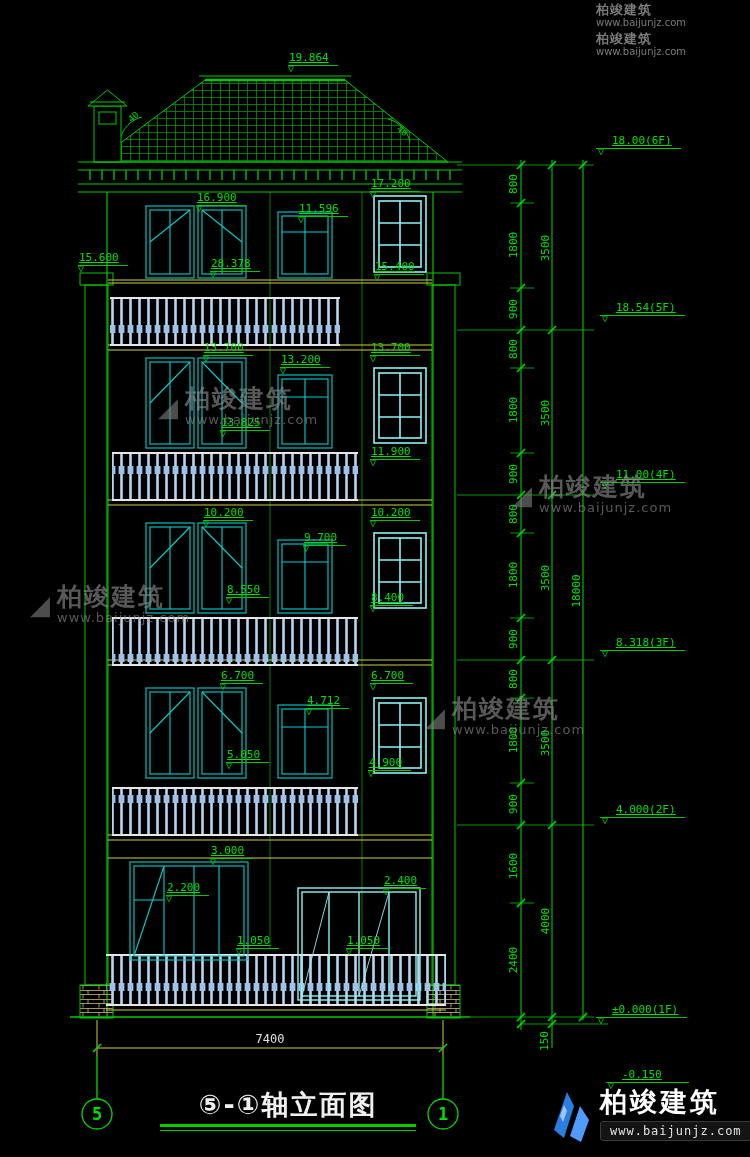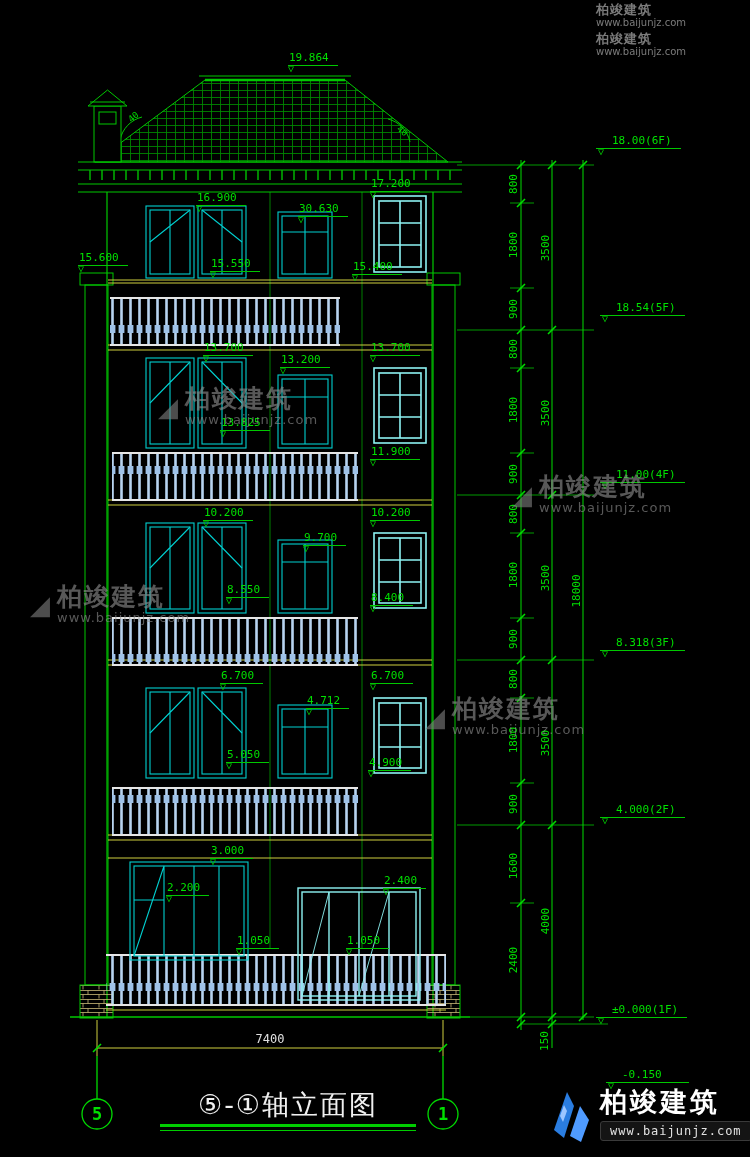--- a/index.html
+++ b/index.html
@@ -1,35 +1,35 @@
 <!DOCTYPE html>
 <html><head>
 <meta charset="utf-8">
 <style>
   html,body{margin:0;padding:0;background:#000;}
   .page{position:relative;width:750px;height:1157px;background:#000;overflow:hidden;
         font-family:"DejaVu Sans",sans-serif;}
   svg{display:block;}
   
   .elev{position:absolute;border-bottom:1px solid #00c800;padding:0 9px 1px 1px;
-        color:#00e000;font:11px "DejaVu Sans Mono",monospace;line-height:12px;white-space:nowrap;}
+        color:#00e000;font:11px "DejaVu Sans Mono",monospace;line-height:12px;white-space:nowrap;text-decoration:underline;}
   .elev .tri{position:absolute;left:0;top:100%;font-size:10px;line-height:8px;color:#00d800;}
   .elev.fl{padding-left:16px;min-width:58px;}
   .elev.fl .tri{left:2px;}
   
   .dimv{position:absolute;color:#00e000;font:11px "DejaVu Sans Mono",monospace;white-space:nowrap;
         transform:translate(-50%,-50%) rotate(-90deg);}
   .dimh{position:absolute;color:#e0e0e0;font:12px "DejaVu Sans Mono",monospace;transform:translate(-50%,0);}
   .slope{position:absolute;color:#00d800;font:9px "DejaVu Sans Mono",monospace;}
   
   .bubble{position:absolute;color:#00e000;font:bold 17px "DejaVu Sans Mono",monospace;
           transform:translate(-50%,-50%);}
   
   .title{position:absolute;left:163px;top:1087px;width:250px;text-align:center;color:#f0f0f0;
-         font-weight:normal;font-size:27px;letter-spacing:2px;}
+         font-weight:bold;font-size:27px;letter-spacing:2px;}
   .title-rule1{position:absolute;left:160px;top:1124px;width:256px;height:3px;background:#00cc00;}
   .title-rule2{position:absolute;left:160px;top:1130px;width:256px;height:1px;background:#00cc00;}
   
   .wm{position:absolute;display:flex;align-items:center;gap:7px;opacity:.62;color:#8f8f8f;}
   .wm .wm-icon{font-size:26px;line-height:26px;color:#7d7d7d;}
   .wm b{display:block;font-size:25px;line-height:26px;letter-spacing:2px;}
   .wm i{font-style:normal;display:block;font-size:13px;letter-spacing:1px;}
   .wm-s{position:absolute;color:#9a9a9a;opacity:.8;line-height:13px;}
   .wm-s .b1{font-size:13px;font-weight:bold;letter-spacing:1px;display:block;}
   .wm-s .u1{font-size:10px;display:block;}
@@ -215,25 +215,25 @@
 
     <g stroke="#00dc00" fill="none" stroke-width="1.3">
       <path d="M97,1056 V1099 M443,1056 V1099"></path>
       <circle cx="97" cy="1114" r="15"></circle>
       <circle cx="443" cy="1114" r="15"></circle>
     </g>
   </svg>
 
   <div class="elev" style="left:288px;top:52px"><span>19.864</span><span class="tri">▽</span></div>
   <div class="elev" style="left:196px;top:192px"><span>16.900</span><span class="tri">▽</span></div>
-  <div class="elev" style="left:298px;top:203px"><span>30.630</span><span class="tri">▽</span></div>
+  <div class="elev" style="left:298px;top:203px"><span>11.596</span><span class="tri">▽</span></div>
   <div class="elev" style="left:370px;top:178px"><span>17.200</span><span class="tri">▽</span></div>
   <div class="elev" style="left:78px;top:252px"><span>15.600</span><span class="tri">▽</span></div>
-  <div class="elev" style="left:210px;top:258px"><span>15.550</span><span class="tri">▽</span></div>
-  <div class="elev" style="left:352px;top:261px"><span>15.400</span><span class="tri">▽</span></div>
+  <div class="elev" style="left:210px;top:258px"><span>28.378</span><span class="tri">▽</span></div>
+  <div class="elev" style="left:374px;top:261px"><span>15.400</span><span class="tri">▽</span></div>
   <div class="elev" style="left:203px;top:342px"><span>13.700</span><span class="tri">▽</span></div>
   <div class="elev" style="left:370px;top:342px"><span>13.700</span><span class="tri">▽</span></div>
   <div class="elev" style="left:280px;top:354px"><span>13.200</span><span class="tri">▽</span></div>
   <div class="elev" style="left:220px;top:417px"><span>13.825</span><span class="tri">▽</span></div>
   <div class="elev" style="left:370px;top:446px"><span>11.900</span><span class="tri">▽</span></div>
   <div class="elev" style="left:203px;top:507px"><span>10.200</span><span class="tri">▽</span></div>
   <div class="elev" style="left:370px;top:507px"><span>10.200</span><span class="tri">▽</span></div>
   <div class="elev" style="left:303px;top:532px"><span>9.700</span><span class="tri">▽</span></div>
   <div class="elev" style="left:226px;top:584px"><span>8.550</span><span class="tri">▽</span></div>
   <div class="elev" style="left:370px;top:592px"><span>8.400</span><span class="tri">▽</span></div>

